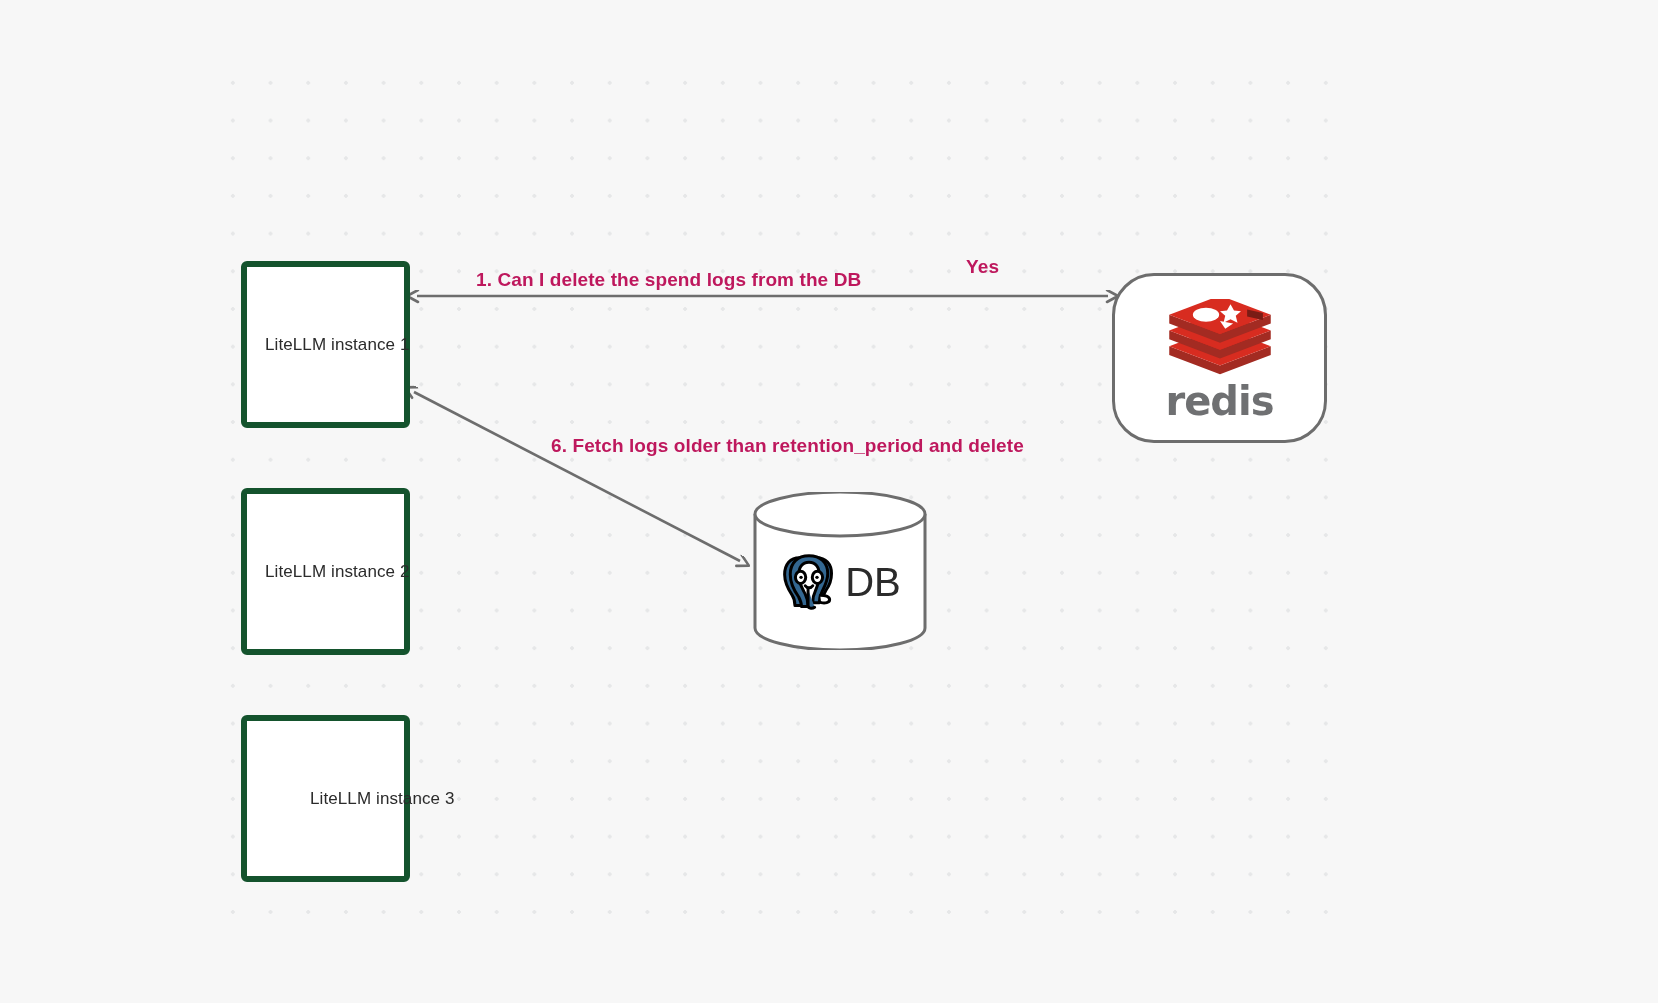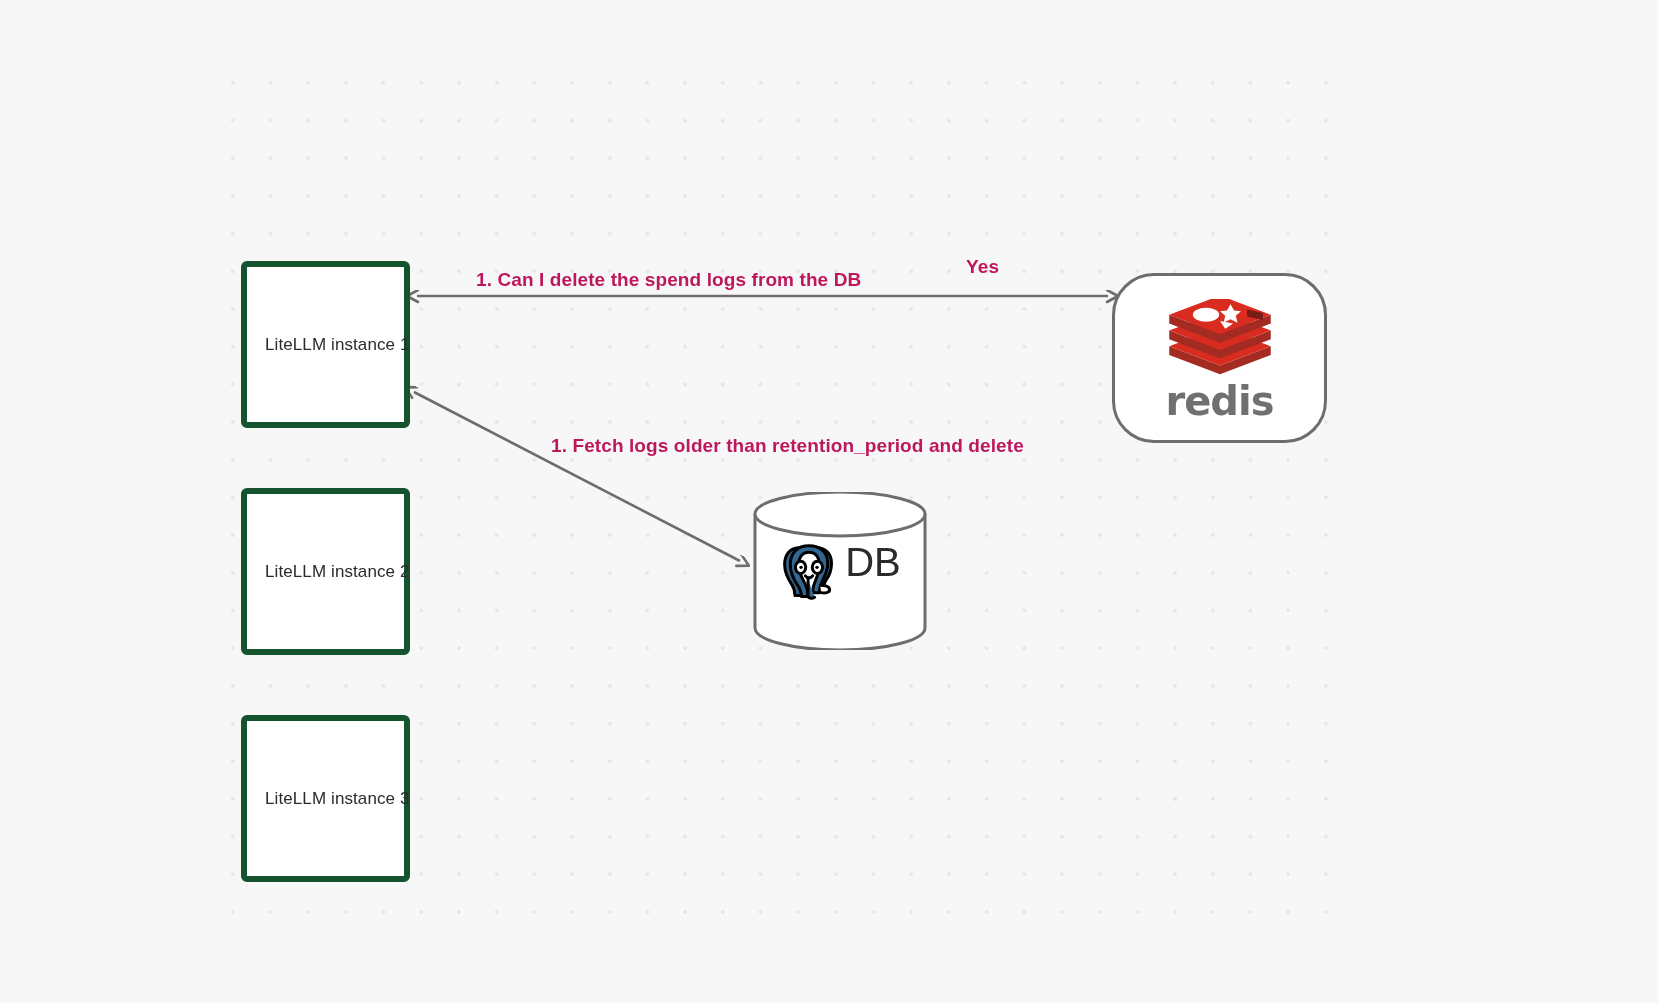--- a/index.html
+++ b/index.html
@@ -40,21 +40,21 @@
   }
   .node-box .node-label {
     font-size: 17px;
     color: #2b2b2b;
     padding-left: 18px;
     letter-spacing: .1px;
     white-space: nowrap;
   }
   #box-instance-1 { left: 241px; top: 261px; width: 169px; height: 167px; }
   #box-instance-2 { left: 241px; top: 488px; width: 169px; height: 167px; }
-  #box-instance-3 { left: 241px; top: 715px; width: 169px; height: 167px; }
+  #box-instance-3 { left: 241px; top: 715px; width: 169px; height: 167px; padding-left: 45px; }
 
   
   #node-redis {
     position: absolute;
     left: 1112px;
     top: 273px;
     width: 215px;
     height: 170px;
     background: #ffffff;
     border: 3px solid #6d6d6d;
@@ -85,20 +85,21 @@
     height: 158px;
   }
   #db-svg { position: absolute; left: 0; top: 0; }
   #db-content {
     position: absolute;
     left: 0;
     top: 50px;
     width: 176px;
     height: 80px;
     display: flex;
+    align-items: center;
     justify-content: center;
     gap: 6px;
   }
   #pg-elephant { width: 60px; height: 60px; display: block; }
   #db-text {
     font-size: 40px;
     color: #2b2b2b;
     line-height: 1;
     letter-spacing: 0px;
   }
@@ -139,21 +140,21 @@
     <line x1="417" y1="296" x2="1108" y2="296" stroke="#6d6d6d" stroke-width="2.6" marker-start="url(#arrow-left)" marker-end="url(#arrow-right)"></line>
 
       instance 1 (diagonal) --&gt;
     <line x1="414" y1="392" x2="740" y2="561" stroke="#6d6d6d" stroke-width="2.6" marker-start="url(#arrow-left)" marker-end="url(#arrow-right)"></line>
   </svg>
 
   <div class="edge-label" id="label-step-1">1.  Can I delete the spend logs from the DB</div>
 
   <div class="edge-label" id="label-yes">Yes</div>
 
-  <div class="edge-label" id="label-step-2">1.  Fetch logs older than retention_period and delete</div>
+  <div class="edge-label" id="label-step-2">6.  Fetch logs older than retention_period and delete</div>
 
   <div class="node-box" id="box-instance-1">
     <span class="node-label">LiteLLM instance 1</span>
   </div>
 
   <div class="node-box" id="box-instance-2">
     <span class="node-label">LiteLLM instance 2</span>
   </div>
 
   <div class="node-box" id="box-instance-3">

